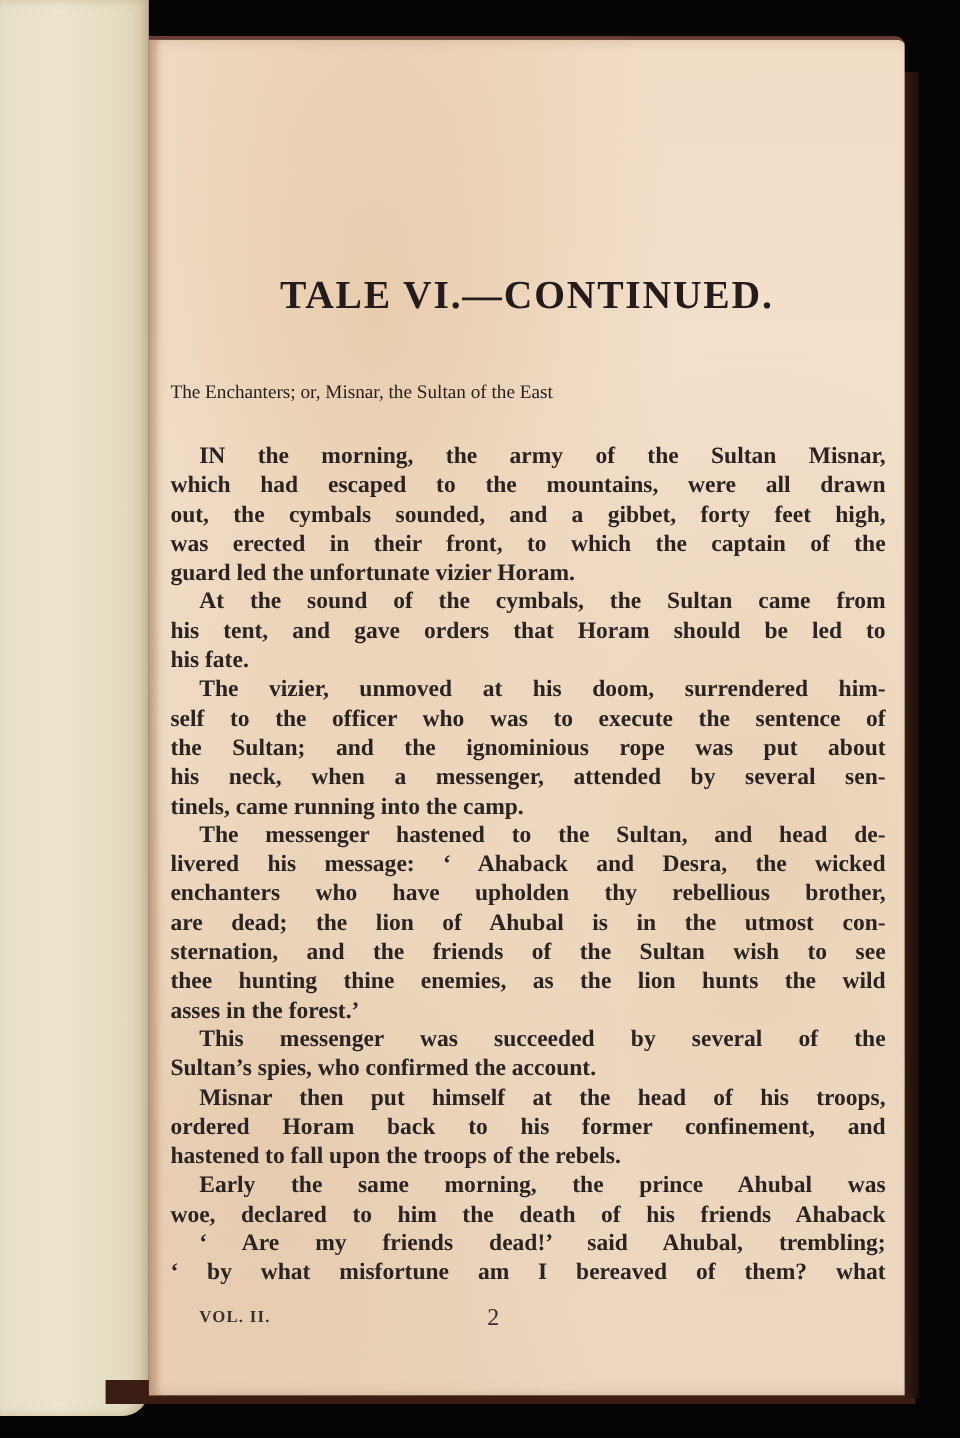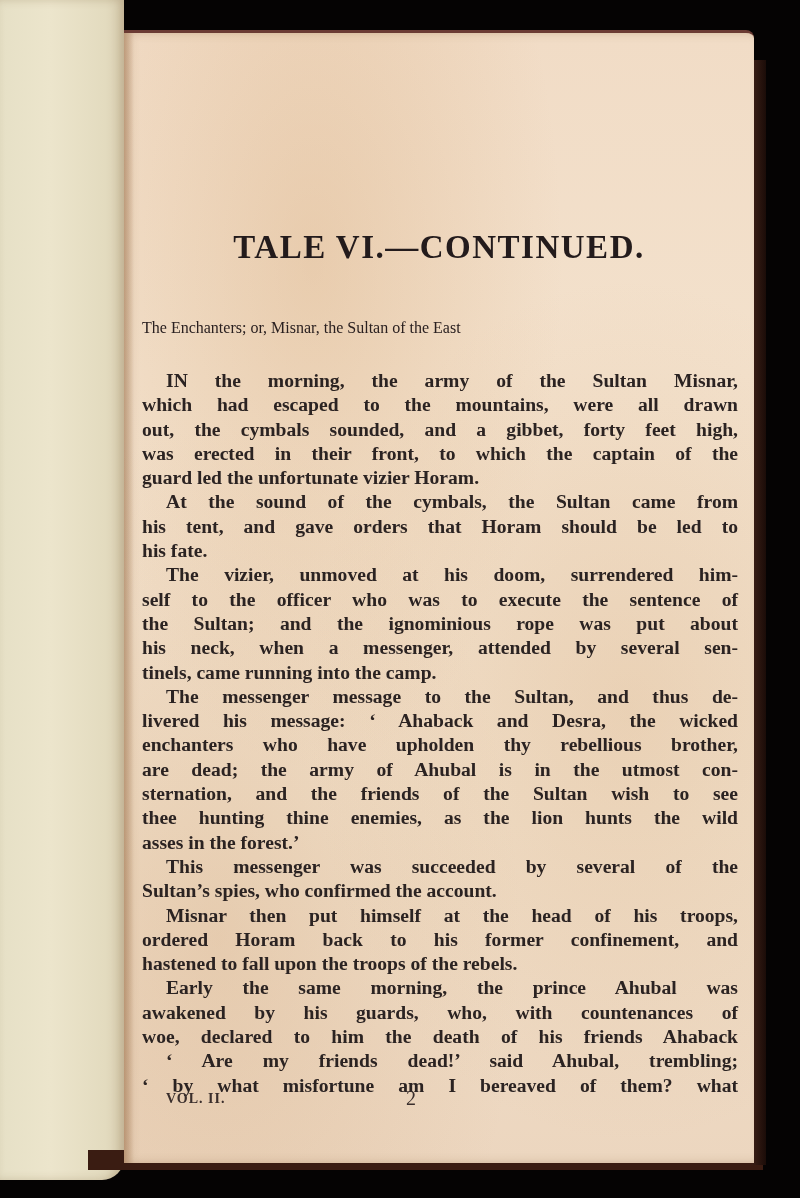--- a/index.html
+++ b/index.html
@@ -160,34 +160,33 @@
         <span class="line">was erected in their front, to which the captain of the</span>
         <span class="line last">guard led the unfortunate vizier Horam.</span>
         <span class="line indent">At the sound of the cymbals, the Sultan came from</span>
         <span class="line">his tent, and gave orders that Horam should be led to</span>
         <span class="line last">his fate.</span>
         <span class="line indent">The vizier, unmoved at his doom, surrendered him-</span>
         <span class="line">self to the officer who was to execute the sentence of</span>
         <span class="line">the Sultan; and the ignominious rope was put about</span>
         <span class="line">his neck, when a messenger, attended by several sen-</span>
         <span class="line last">tinels, came running into the camp.</span>
-        <span class="line indent">The messenger message to the Sultan, and thus de-</span>
+        <span class="line indent">The messenger hastened to the Sultan, and head de-</span>
         <span class="line">livered his message: ‘ Ahaback and Desra, the wicked</span>
         <span class="line">enchanters who have upholden thy rebellious brother,</span>
-        <span class="line">are dead; the army of Ahubal is in the utmost con-</span>
+        <span class="line">are dead; the lion of Ahubal is in the utmost con-</span>
         <span class="line">sternation, and the friends of the Sultan wish to see</span>
         <span class="line">thee hunting thine enemies, as the lion hunts the wild</span>
         <span class="line last">asses in the forest.’</span>
         <span class="line indent">This messenger was succeeded by several of the</span>
         <span class="line last">Sultan’s spies, who confirmed the account.</span>
         <span class="line indent">Misnar then put himself at the head of his troops,</span>
         <span class="line">ordered Horam back to his former confinement, and</span>
         <span class="line last">hastened to fall upon the troops of the rebels.</span>
         <span class="line indent">Early the same morning, the prince Ahubal was</span>
-        <span class="line">awakened by his guards, who, with countenances of</span>
         <span class="line">woe, declared to him the death of his friends Ahaback</span>
         <span class="line indent">‘ Are my friends dead!’ said Ahubal, trembling;</span>
         <span class="line">‘ by what misfortune am I bereaved of them? what</span>
       </div>
 
     <div class="footer">
       <span class="vol">VOL. II.</span>
       <span class="page-number">2</span>
     </div>
   </div>

